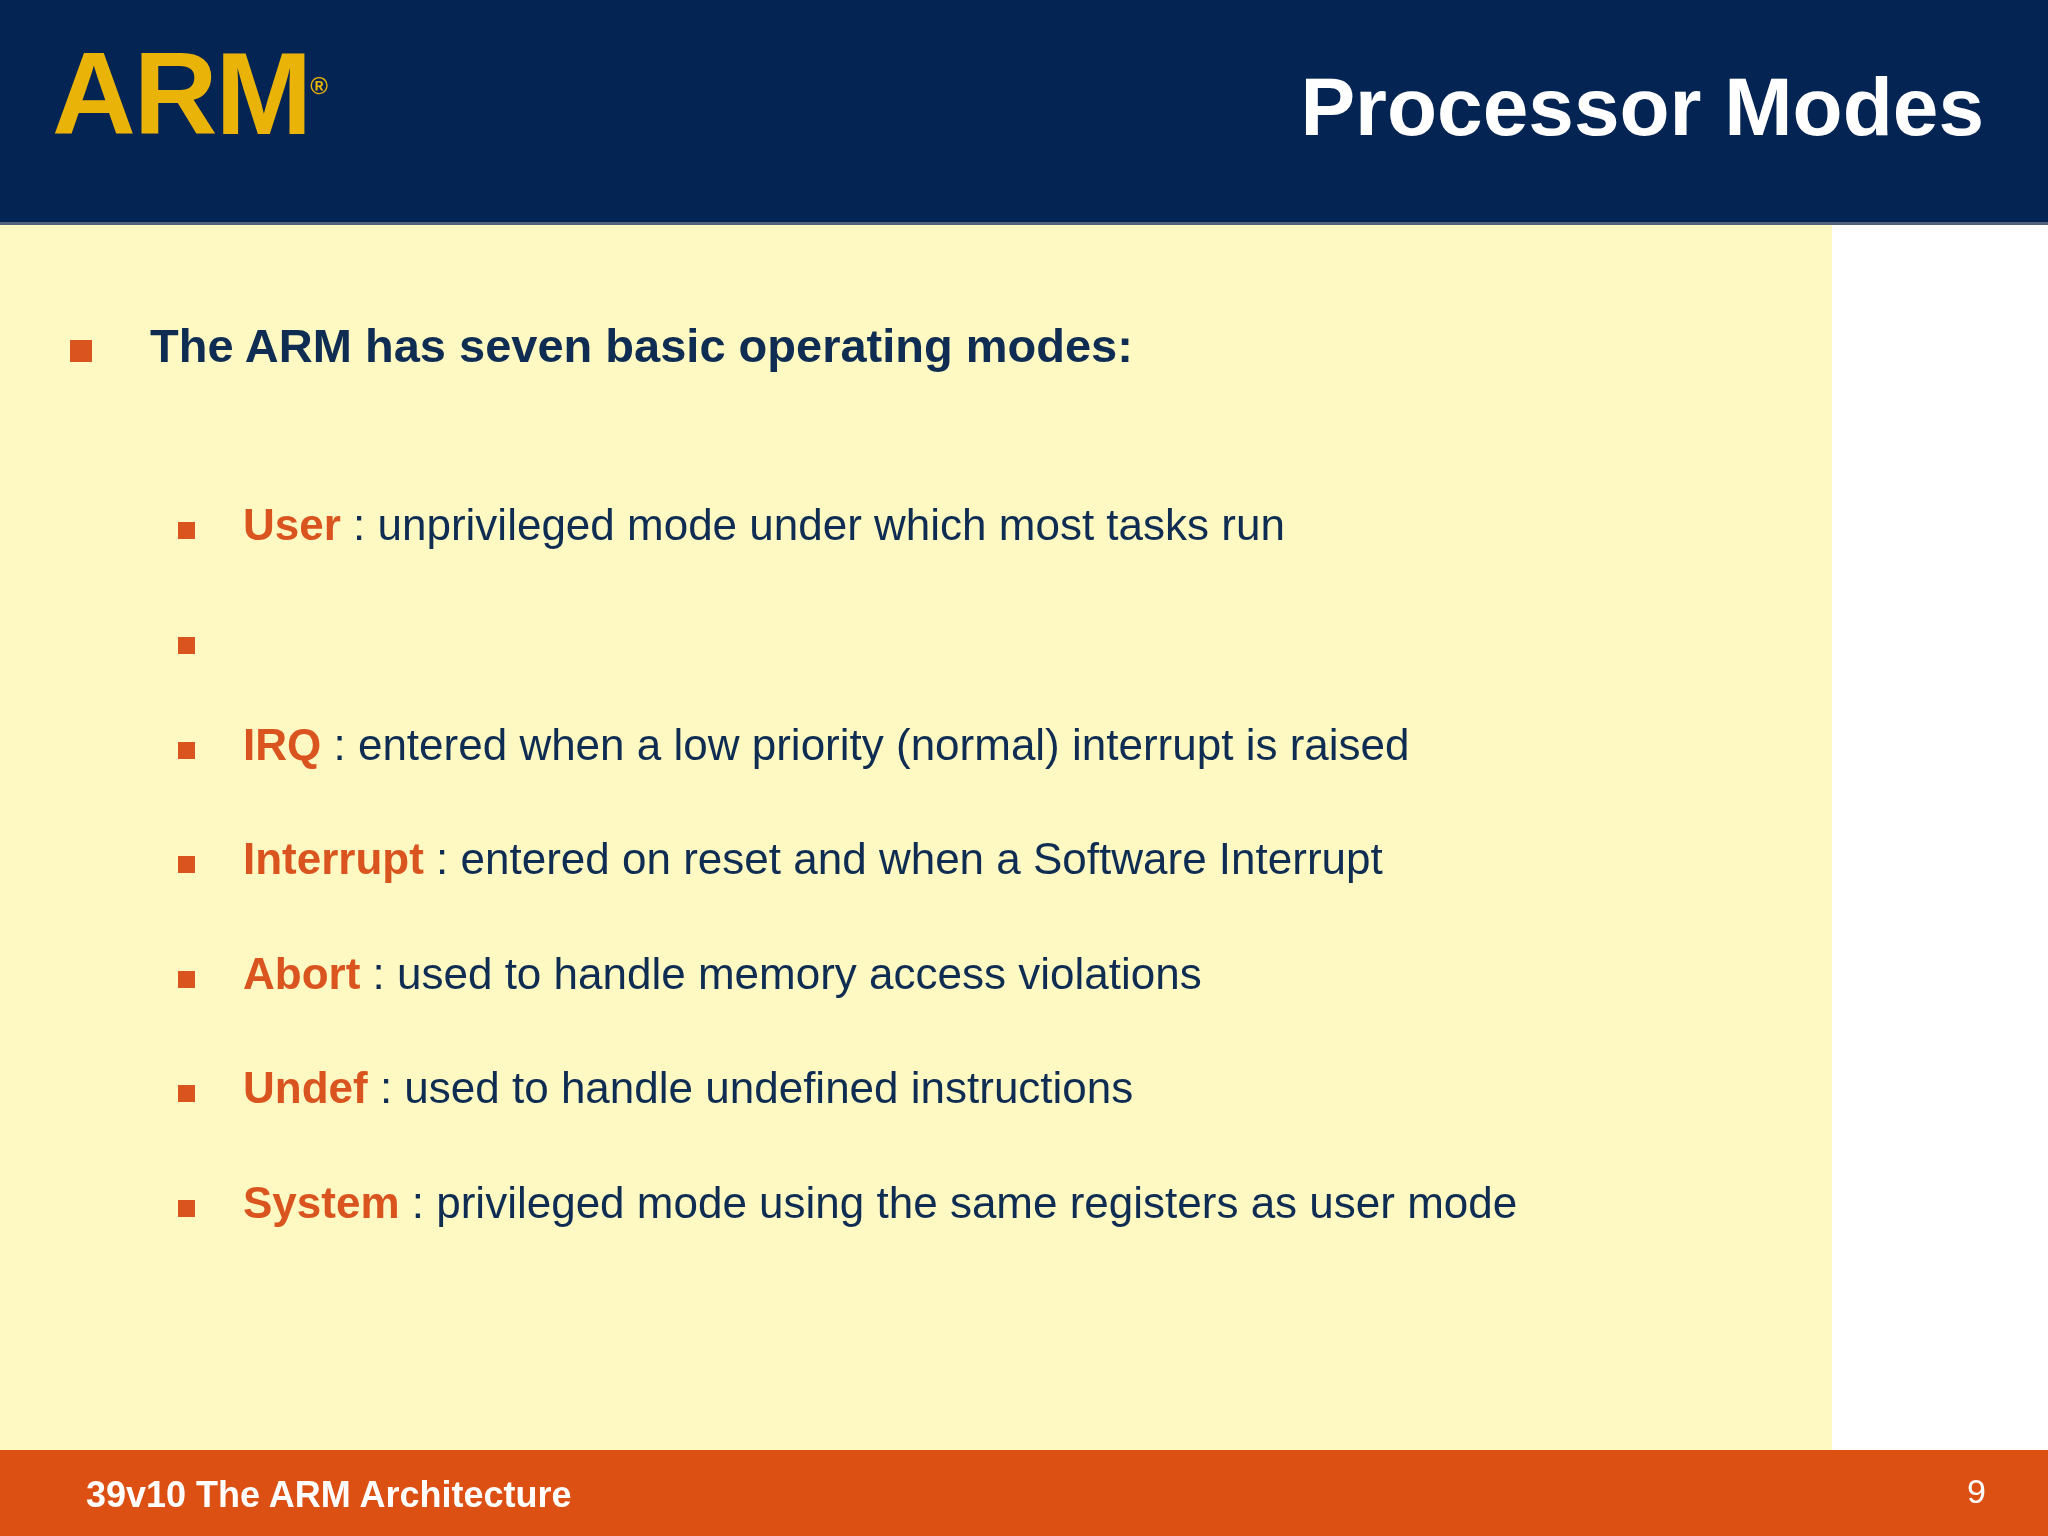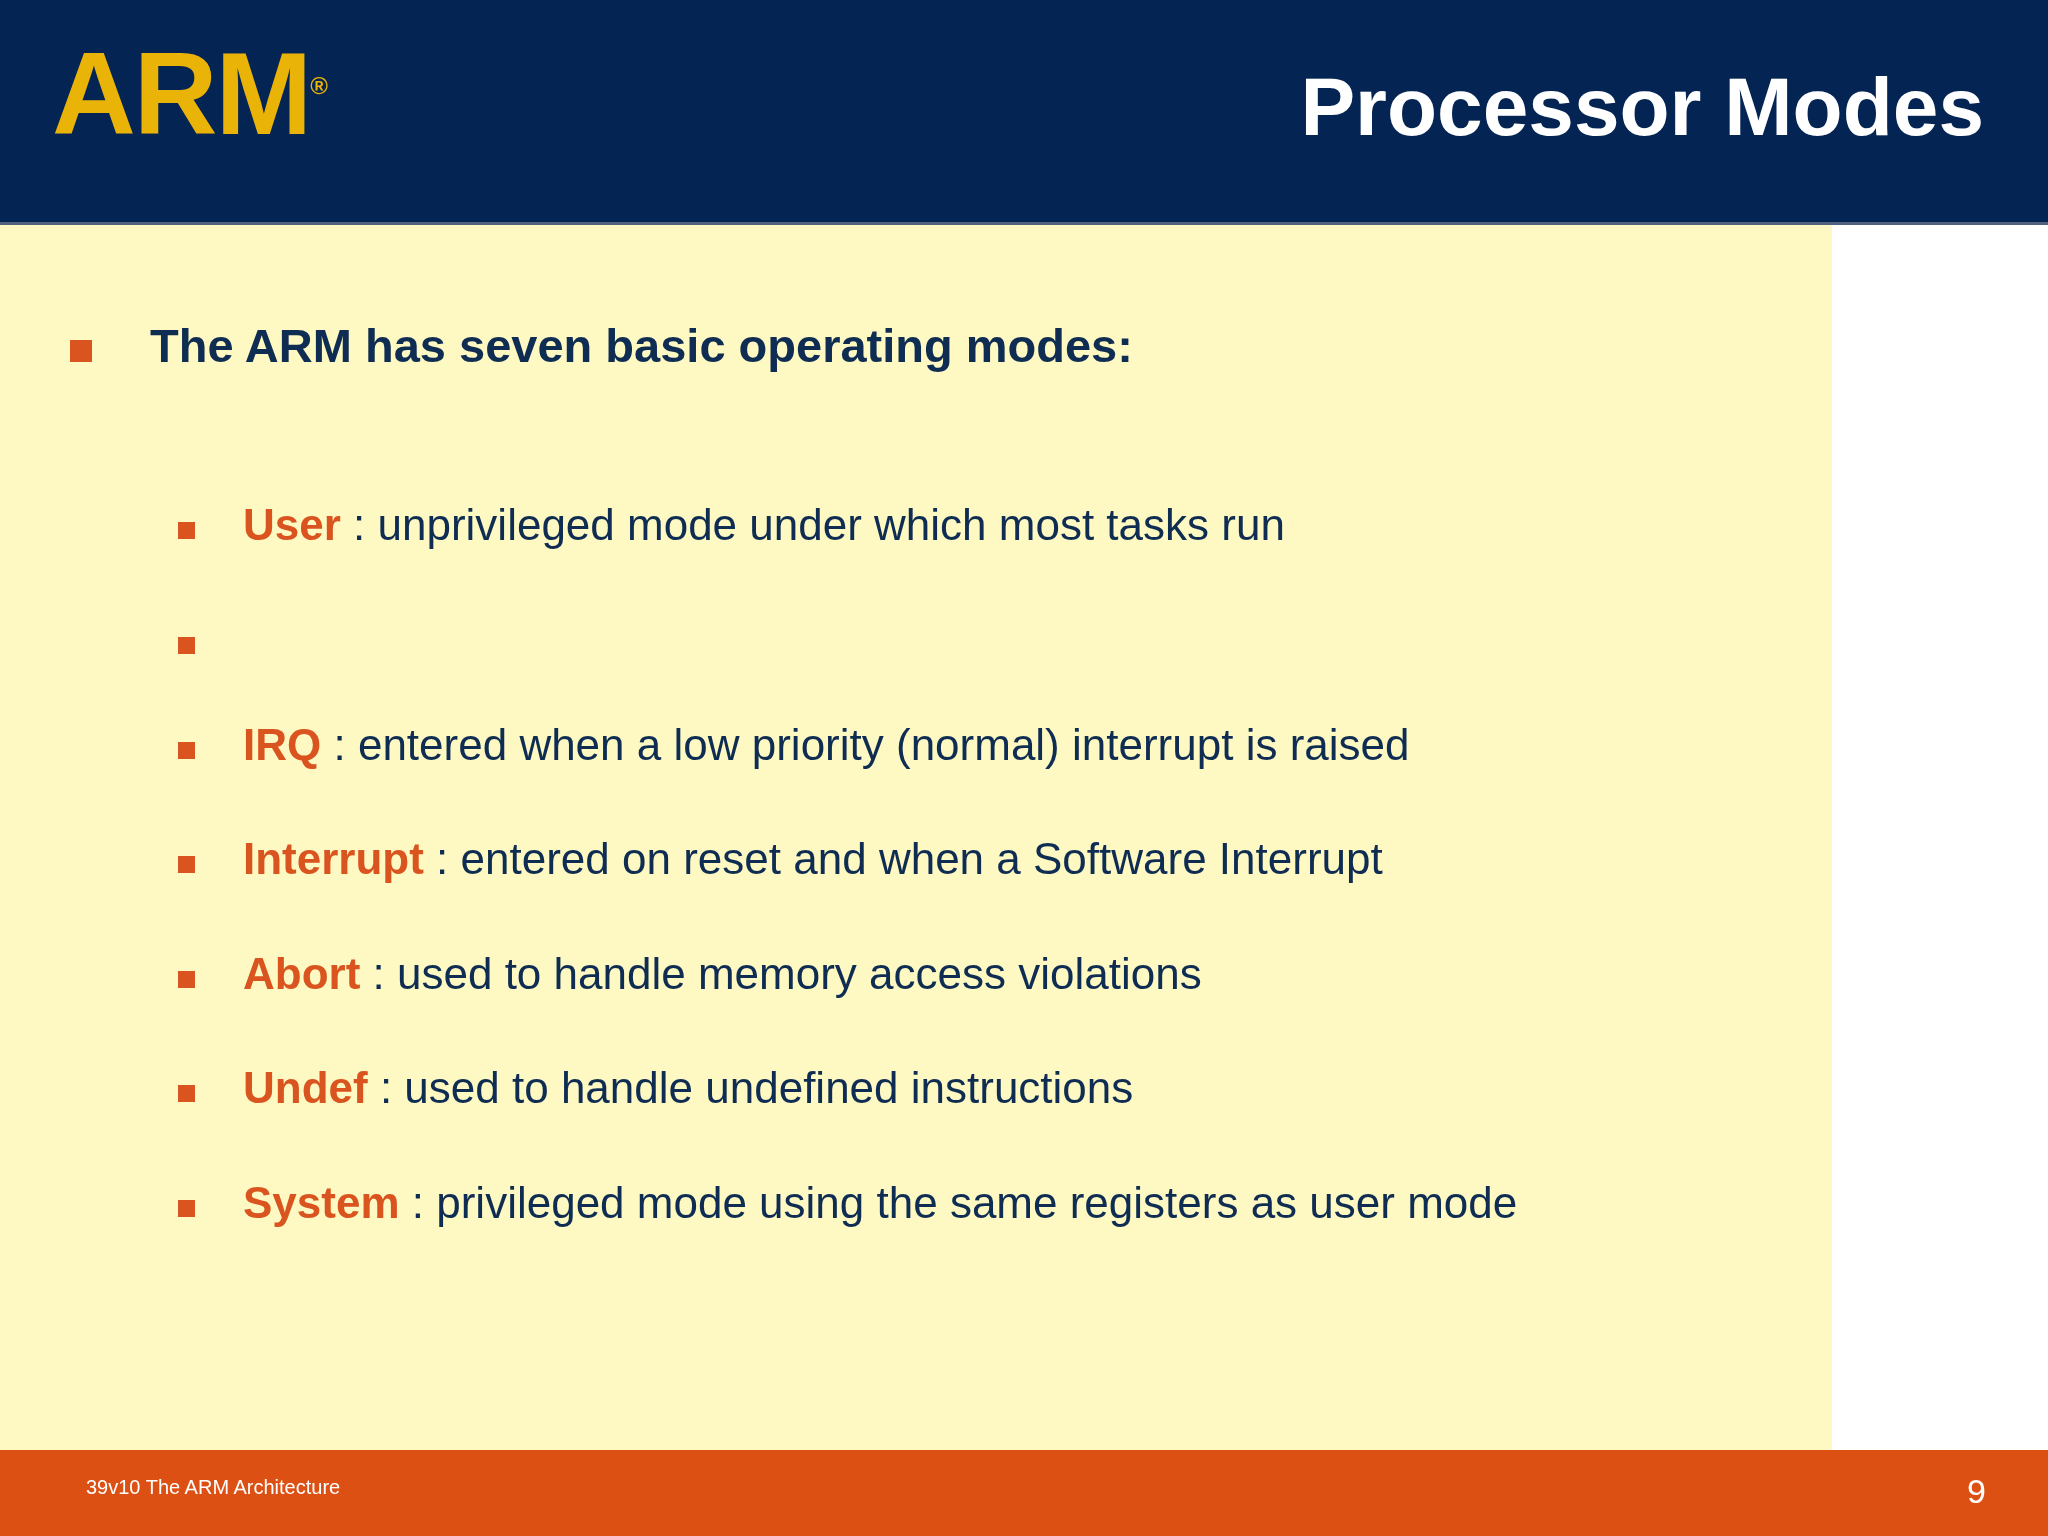--- a/index.html
+++ b/index.html
@@ -141,23 +141,24 @@
     top: 1450px;
     width: 2048px;
     height: 86px;
     background: #DC5014;
   }
   .footer-text {
     position: absolute;
     left: 86px;
     top: 27px;
     color: #ffffff;
-    font-size: 20px;
+    font-size: 36px;
     line-height: 1;
     white-space: nowrap;
+    font-weight: bold;
   }
   .footer-page {
     position: absolute;
     right: 62px;
     top: 24px;
     color: #ffffff;
     font-size: 34px;
     line-height: 1;
   }
 </style>

